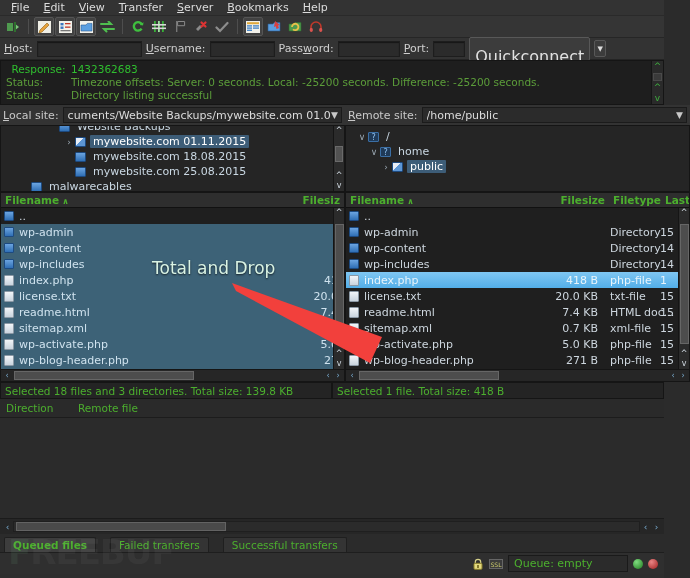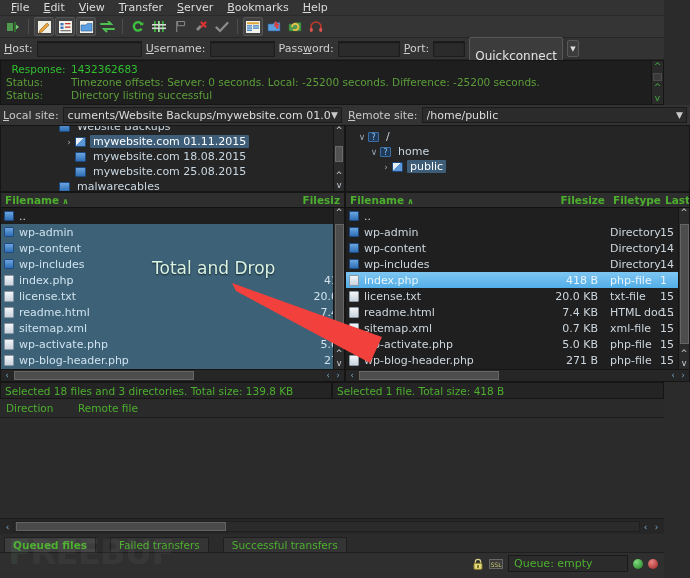--- a/index.html
+++ b/index.html
@@ -42,21 +42,21 @@
     padding: 0 4px; gap: 4px; border-bottom:1px solid #242424;
   }
   .qclabel { color:#cfcfcf; font-size:11px; white-space:nowrap; }
   .qclabel u { text-decoration: underline; }
   .qcinput {
     background:#2b2b2b; border:1px solid #1d1d1d; height:16px;
     box-shadow: inset 0 1px 1px rgba(0,0,0,.5);
   }
   .qcbtn {
     background:#3c3c3c; border:1px solid #585858; height:17px; color:#e2e2e2;
-    font-size:12px; padding:11px 5px; line-height:15px; border-radius:2px;
+    font-size:16px; padding:11px 5px; line-height:15px; border-radius:2px;
   }
   .qcbtn u { text-decoration: underline; }
   .qcarrow {
     background:#3c3c3c; border:1px solid #585858; height:17px; width:12px;
     display:flex;align-items:center;justify-content:center;border-radius:2px;
   }
 
   
   .msglog {
     height: 45px; background:#1e1e1e; border:1px solid #151515;
@@ -422,21 +422,21 @@
             <span class="tname">mywebsite.com 01.11.2015</span>
           </div>
           <div class="trow" style="padding-left:74px">
             <span class="ficon"></span>
             <span class="tname">mywebsite.com 18.08.2015</span>
           </div>
           <div class="trow" style="padding-left:74px">
             <span class="ficon"></span>
             <span class="tname">mywebsite.com 25.08.2015</span>
           </div>
-          <div class="trow" style="padding-left:58px">
+          <div class="trow" style="padding-left:30px">
             <span class="ficon"></span>
             <span class="tname">malwarecables</span>
           </div>
         </div>
         <div class="treescroll">
           <div class="ar">^</div>
           <div class="th"></div>
           <div style="display:flex;flex-direction:column;align-items:center">
             <div class="ar">^</div>
             <div class="ar">v</div>

